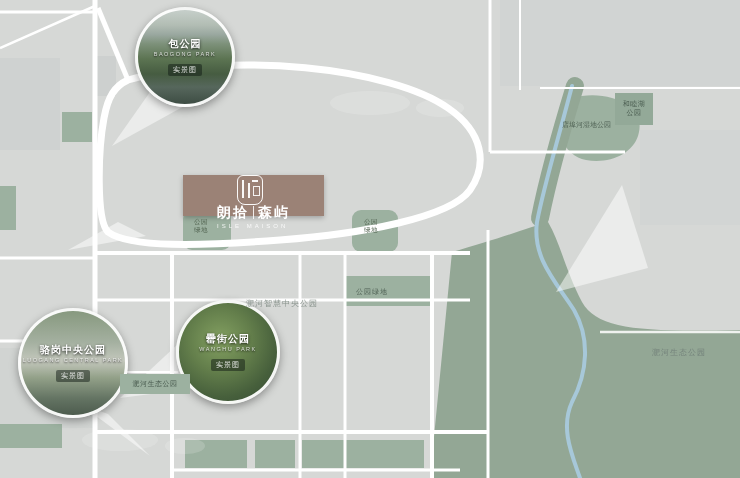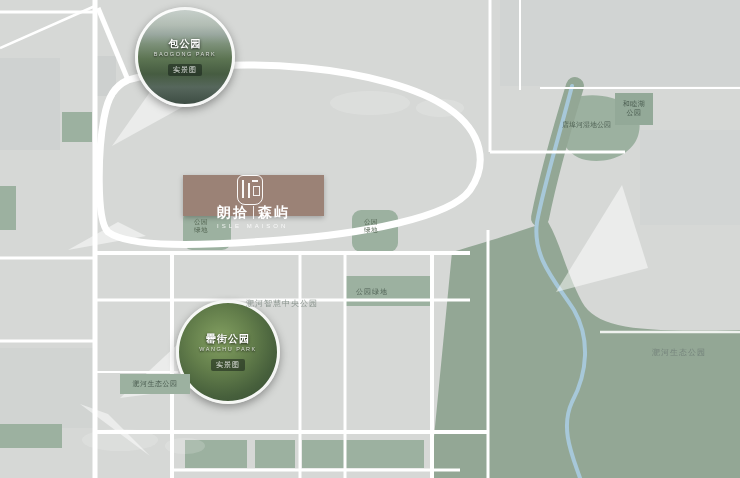--- a/index.html
+++ b/index.html
@@ -137,20 +137,25 @@
     </span>
   </div>
 
   <div class="pcircle ph-bao" style="left:135px;top:7px;width:100px;height:100px;">
     <span class="plabel">包公园</span>
     <span class="psub">BAOGONG PARK</span>
     <span class="pbadge">实景图</span>
   </div>
 
 
+  <div class="pcircle ph-luogang" style="left:18px;top:308px;width:110px;height:110px;">
+    <span class="plabel">骆岗中央公园</span>
+    <span class="psub">LUOGANG CENTRAL PARK</span>
+    <span class="pbadge">实景图</span>
+  </div>
 
   <div class="pcircle ph-wanghu" style="left:176px;top:300px;width:104px;height:104px;">
     <span class="plabel">罍街公园</span>
     <span class="psub">WANGHU PARK</span>
     <span class="pbadge">实景图</span>
   </div>
 
 
   <div class="mlabel" style="left:246px;top:286px;margin-top:12px;">淝河智慧中央公园</div>
   <div class="mlabel dark" style="left:356px;top:287px;font-size:7px;">公园绿地</div>

